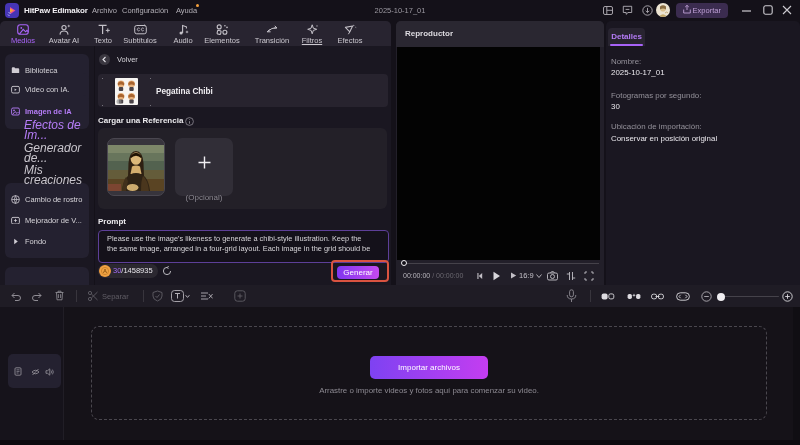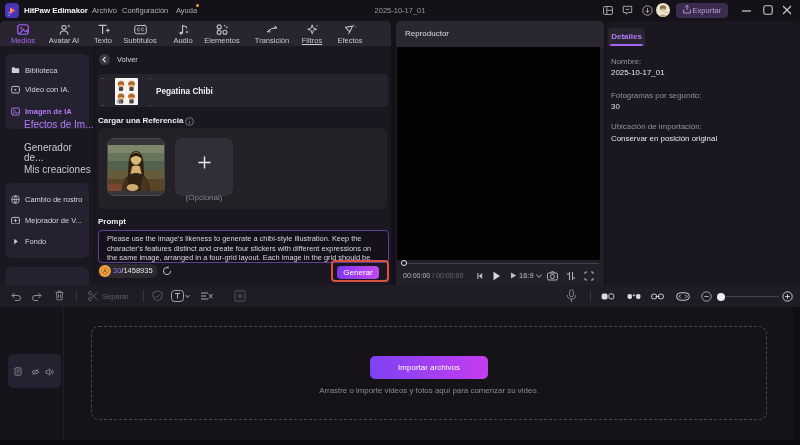--- a/index.html
+++ b/index.html
@@ -10,24 +10,24 @@
 #titlebar { position:absolute; left:0; top:0; width:800px; height:36px; background:#141119; }
 .menu { position:absolute; top:0; height:21px; line-height:21px; font-size:7.5px; color:#b2afb6; }
 #tabbar { position:absolute; left:0; top:21px; width:391px; height:25px; background:#282430; border-radius:5px 5px 0 0; }
 .tab { position:absolute; top:2px; height:22px; text-align:center; color:#cbc8cf; font-size:7.5px; }
 .tab .ic { height:12px; display:flex; justify-content:center; align-items:flex-end; }
 .tab .lb { margin-top:1px; }
 .tab.active { color:#a863f8; }
 #sidebar { position:absolute; left:0; top:46px; width:94px; height:239px; background:#1a1721; }
 .sideitem { position:absolute; left:5px; width:84px; height:34px; background:#242130; border-radius:6px; display:flex; align-items:center; font-size:7.5px; color:#d6d4d9; }
 .sideitem .si { width:9px; height:9px; margin-left:6px; margin-right:5px; flex:none; }
-.subitem { position:absolute; left:24px; font-size:10px; color:#c9c6cd; height:10px; line-height:10px; }
+.subitem { position:absolute; left:24px; font-size:12px; color:#c9c6cd; height:10px; line-height:10px;font-style:italic; }
 #content { position:absolute; left:95px; top:46px; width:296px; height:239px; background:#1a1721; }
 #player { position:absolute; left:396px; top:21px; width:208px; height:264px; background:#221f29; border-radius:5px 5px 0 0; }
-#pheader { position:absolute; left:0; top:0; width:208px; height:26px; background:#2a2731; border-radius:5px 5px 0 0; color:#dddbe0; font-size:8px; font-weight:normal; line-height:26px; padding-left:9px; }
+#pheader { position:absolute; left:0; top:0; width:208px; height:26px; background:#2a2731; border-radius:5px 5px 0 0; color:#dddbe0; font-size:8px; font-weight:bold; line-height:26px; padding-left:9px; }
 #video { position:absolute; left:1px; top:26px; width:203px; height:213px; background:#030303; }
 #details { position:absolute; left:606px; top:21px; width:194px; height:264px; background:#1a1721; border-radius:5px 5px 0 0; }
 #toolbar { position:absolute; left:0; top:285px; width:800px; height:22px; background:#1f1c25; }
 #timeline { position:absolute; left:0; top:307px; width:800px; height:138px; background:#151218; }
 </style>
 </head>
 <body>
 
 <div id="titlebar">
   <div class="abs" style="left:5px;top:3px;width:14px;height:15px;border-radius:4px;background:#4635b5;">
@@ -286,21 +286,20 @@
   </div>
   <div class="abs" style="left:80px;top:92px;width:58px;height:58px;background:#312e37;border-radius:7px;">
     <svg style="margin:17.5px auto 0;" width="13" height="13" viewBox="0 0 13 13">
         <path d="M6.5 0.5 V12.5 M0.5 6.5 H12.5" stroke="#f0eef2" stroke-width="1.4"></path>
       </svg>
     <div style="text-align:center;margin-top:24px;font-size:8px;color:#8b8891;">(Opcional)</div>
   </div>
   <div class="abs" style="left:3px;top:171px;font-size:8px;font-weight:bold;color:#ecebee;">Prompt</div>
   <div class="abs" style="left:3px;top:184px;width:291px;height:33px;background:#14111a;border:1px solid #5d3f98;border-radius:4px;padding:3px 0 0 8px;font-size:7.4px;line-height:9.6px;color:#d8d6da;overflow:hidden;white-space:nowrap;">
     <div>Please use the image's likeness to generate a chibi-style illustration. Keep the</div>
-    <div>character's features distinct and create four stickers with different expressions on</div>
     <div>the same image, arranged in a four-grid layout. Each image in the grid should be</div>
   </div>
   <div class="abs" style="left:3px;top:218px;width:60px;height:14px;background:#2b2830;border-radius:7px;"></div>
   <div class="abs" style="left:4px;top:219px;width:12px;height:12px;border-radius:50%;background:#e8963c;">
     <svg width="12" height="12" viewBox="0 0 12 12">
         <circle cx="6" cy="6" r="5.4" fill="#f0a445"></circle>
         <circle cx="6" cy="6" r="3.6" fill="none" stroke="#c97e26" stroke-width="0.8"></circle>
         <text x="6" y="8.3" font-size="5.5" fill="#8a5412" text-anchor="middle" font-family="Liberation Sans" font-weight="bold">A</text>
       </svg>
   </div>

